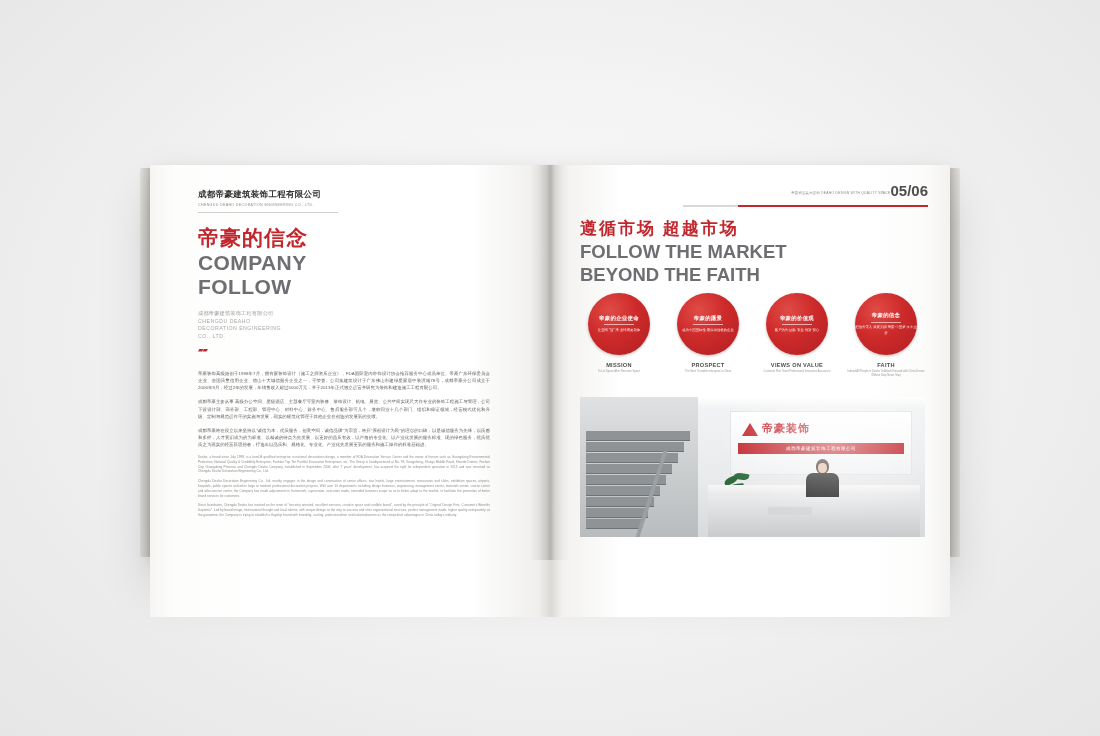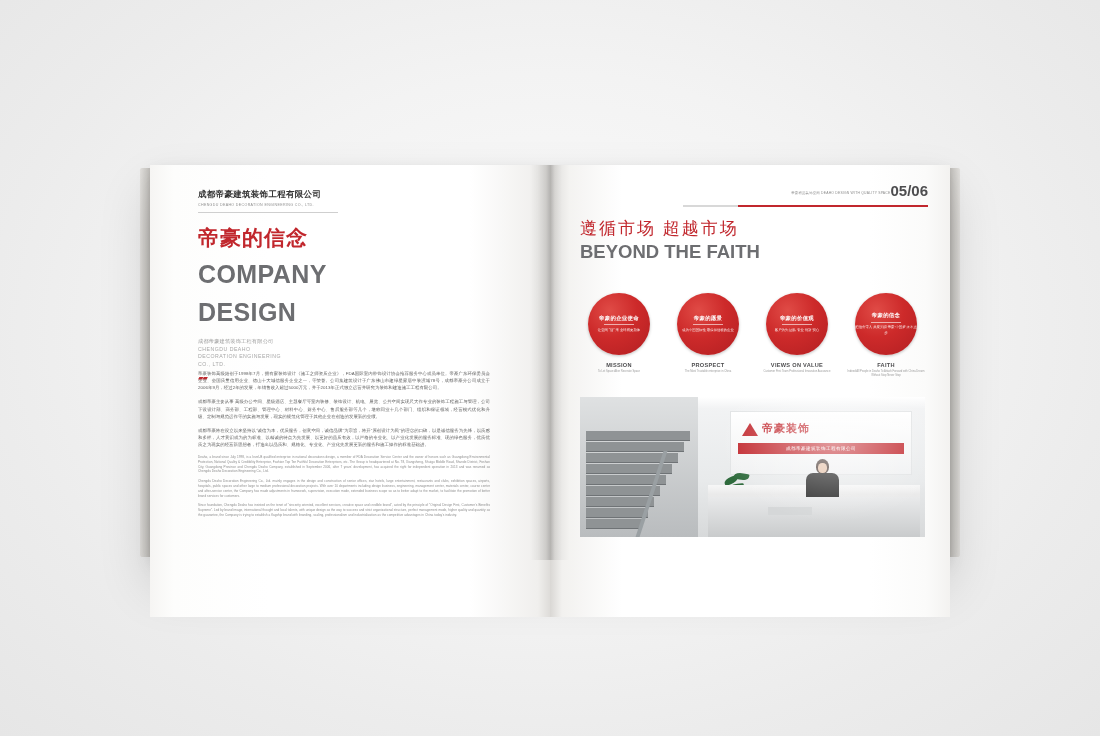--- a/index.html
+++ b/index.html
@@ -46,38 +46,38 @@
     background:linear-gradient(to left,#e3e1de,#cfcdc9 60%,#bdbab6);border-radius:0 2px 2px 0;}
   .table-shadow{position:absolute;left:160px;top:552px;width:780px;height:28px;
     background:radial-gradient(ellipse at 50% 0%, rgba(0,0,0,.14), rgba(0,0,0,0) 70%);}
 
   
   .l-inner{position:absolute;left:48px;top:24px;width:300px;}
   .l-corp-cn{font-size:8.5px;font-weight:bold;color:#333;letter-spacing:.3px;}
   .l-corp-en{font-size:3.6px;color:#8e8e8e;letter-spacing:.35px;margin-top:2px;}
   .l-rule{width:140px;height:1px;background:#cfcfcf;margin:5px 0 14px 0;}
   .l-title-cn{font-size:21px;font-weight:bold;color:#c1272d;letter-spacing:1px;line-height:1.05;}
-  .l-title-en{font-size:25px;font-weight:bold;color:#6d6e71;letter-spacing:.4px;line-height:1.0;margin-top:13px;}
+  .l-title-en{font-size:21px;font-weight:bold;color:#6d6e71;letter-spacing:.4px;line-height:1.0;margin-top:3px;}
   .l-sub{margin-top:13px;font-size:5.2px;color:#9a9a9a;line-height:1.45;letter-spacing:.2px;}
   .l-sub .cn{color:#a0a0a0;}
   .l-sub .en{color:#a7a7a7;letter-spacing:.5px;}
   .l-mark{margin-top:6px;color:#c1272d;font-size:7px;letter-spacing:-1px;}
   .l-body{position:absolute;left:48px;top:205px;width:292px;}
   .l-para-cn{font-size:4.4px;color:#5e5e5e;line-height:1.62;text-align:justify;margin-bottom:7px;letter-spacing:.05px;}
   .l-para-en{font-size:3.1px;color:#8d8d8d;line-height:1.55;text-align:justify;margin-bottom:5px;letter-spacing:.05px;}
 
   
   .r-head{position:absolute;right:22px;top:18px;display:flex;align-items:flex-end;}
   .r-head-txt{font-size:3.4px;color:#8b8b8b;letter-spacing:.2px;padding-bottom:3px;}
   .r-pageno{font-size:15px;font-weight:bold;color:#4d4d4f;letter-spacing:0px;line-height:1;}
   .r-redbar{position:absolute;right:22px;top:40px;width:190px;height:2px;background:#c1272d;}
   .r-redbar:after{content:"";position:absolute;right:190px;top:0;width:55px;height:2px;background:#d8d8d8;}
 
   .r-title{position:absolute;left:30px;top:52px;width:345px;}
-  .r-title-cn{font-size:17px;font-weight:normal;color:#c1272d;letter-spacing:2px;}
+  .r-title-cn{font-size:17px;font-weight:bold;color:#c1272d;letter-spacing:2px;}
   .r-title-en{margin-top:2px;font-size:18.5px;font-weight:bold;color:#6d6e71;letter-spacing:0px;line-height:1.12;}
 
   .circles{position:absolute;left:30px;top:128px;width:345px;display:flex;justify-content:space-between;}
   .circ-col{width:78px;text-align:center;}
   .circ{
     width:62px;height:62px;border-radius:50%;margin:0 auto;
     background:radial-gradient(circle at 35% 28%, #e04b46 0%, #cd2a2a 45%, #b21f22 100%);
     color:#fff;display:flex;flex-direction:column;align-items:center;justify-content:center;
     box-shadow:0 1px 3px rgba(0,0,0,.25);
   }
@@ -127,21 +127,21 @@
 
     <div class="page left">
 
       <div class="l-inner">
         <div class="l-corp-cn">成都帝豪建筑装饰工程有限公司</div>
         <div class="l-corp-en">CHENGDU DEAHO DECORATION ENGINEERING CO., LTD.</div>
         <div class="l-rule"></div>
 
         <div class="l-title-cn">帝豪的信念</div>
         <div class="l-title-en">COMPANY</div>
-        <div class="l-title-en">DESIGN</div>
+        <div class="l-title-en">FOLLOW</div>
 
         <div class="l-sub">
           <div class="cn">成都帝豪建筑装饰工程有限公司</div>
           <div class="en">CHENGDU DEAHO</div>
           <div class="en">DECORATION ENGINEERING</div>
           <div class="en">CO., LTD.</div>
         </div>
         <div class="l-mark">▰▰</div>
       </div>
 
@@ -158,20 +158,21 @@
     <div class="page right">
 
       <div class="r-head">
         <div class="r-head-txt">帝豪精品装饰空间 DEAHO DESIGN WITH QUALITY SPACE</div>
         <div class="r-pageno">05/06</div>
       </div>
       <div class="r-redbar"></div>
 
       <div class="r-title">
         <div class="r-title-cn">遵循市场  超越市场</div>
+        <div class="r-title-en">FOLLOW THE MARKET</div>
         <div class="r-title-en b">BEYOND THE FAITH</div>
       </div>
 
       <div class="circles">
 
         <div class="circ-col">
           <div class="circ">
             <div class="c-t">帝豪的企业使命</div>
             <div class="c-line"></div>
             <div class="c-s">让空间 "活" 来

